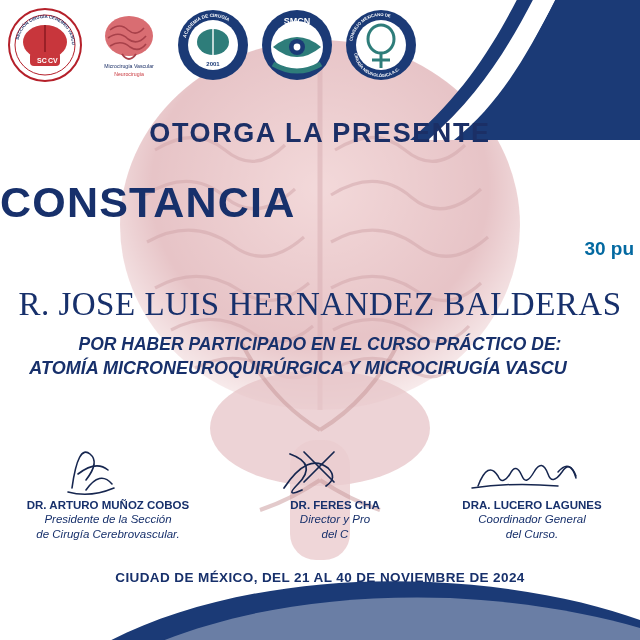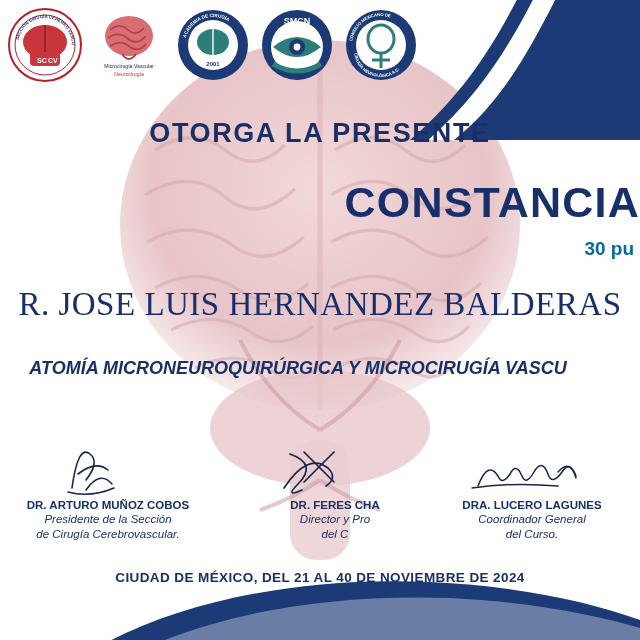--- a/index.html
+++ b/index.html
@@ -81,21 +81,21 @@
     font-weight: bold;
     letter-spacing: 1.6px;
     color: #1b2f66;
     z-index: 6;
   }
   .constancia {
     position: absolute;
     top: 178px;
     left: 0;
     width: 640px;
-    text-align: right;
+    text-align: left;
     font-size: 43px;
     font-weight: bold;
     letter-spacing: 1.2px;
     color: #17306b;
     z-index: 6;
   }
   .points {
     position: absolute;
     top: 238px;
     right: 6px;
@@ -343,20 +343,21 @@
         </text>
       </svg>
     </div>
 
   </div>
 
   <div class="otorga">OTORGA LA PRESENTE</div>
   <div class="constancia">CONSTANCIA</div>
   <div class="points">30 pu</div>
   <div class="recipient">R. JOSE LUIS HERNANDEZ BALDERAS</div>
+  <div class="line1">POR HABER PARTICIPADO EN EL CURSO PRÁCTICO DE:</div>
   <div class="line2">ATOMÍA MICRONEUROQUIRÚRGICA Y MICROCIRUGÍA VASCU</div>
 
   <div class="signatures">
 
 
     <div class="sig-block">
       <div class="sig-mark">
         <svg width="120" height="62" viewBox="0 0 120 62" xmlns="http://www.w3.org/2000/svg">
           <g stroke="#16264f" stroke-width="1.6" fill="none" stroke-linecap="round">
             <path d="M24 52 q6 -44 18 -34 q10 8 -4 26"></path>

